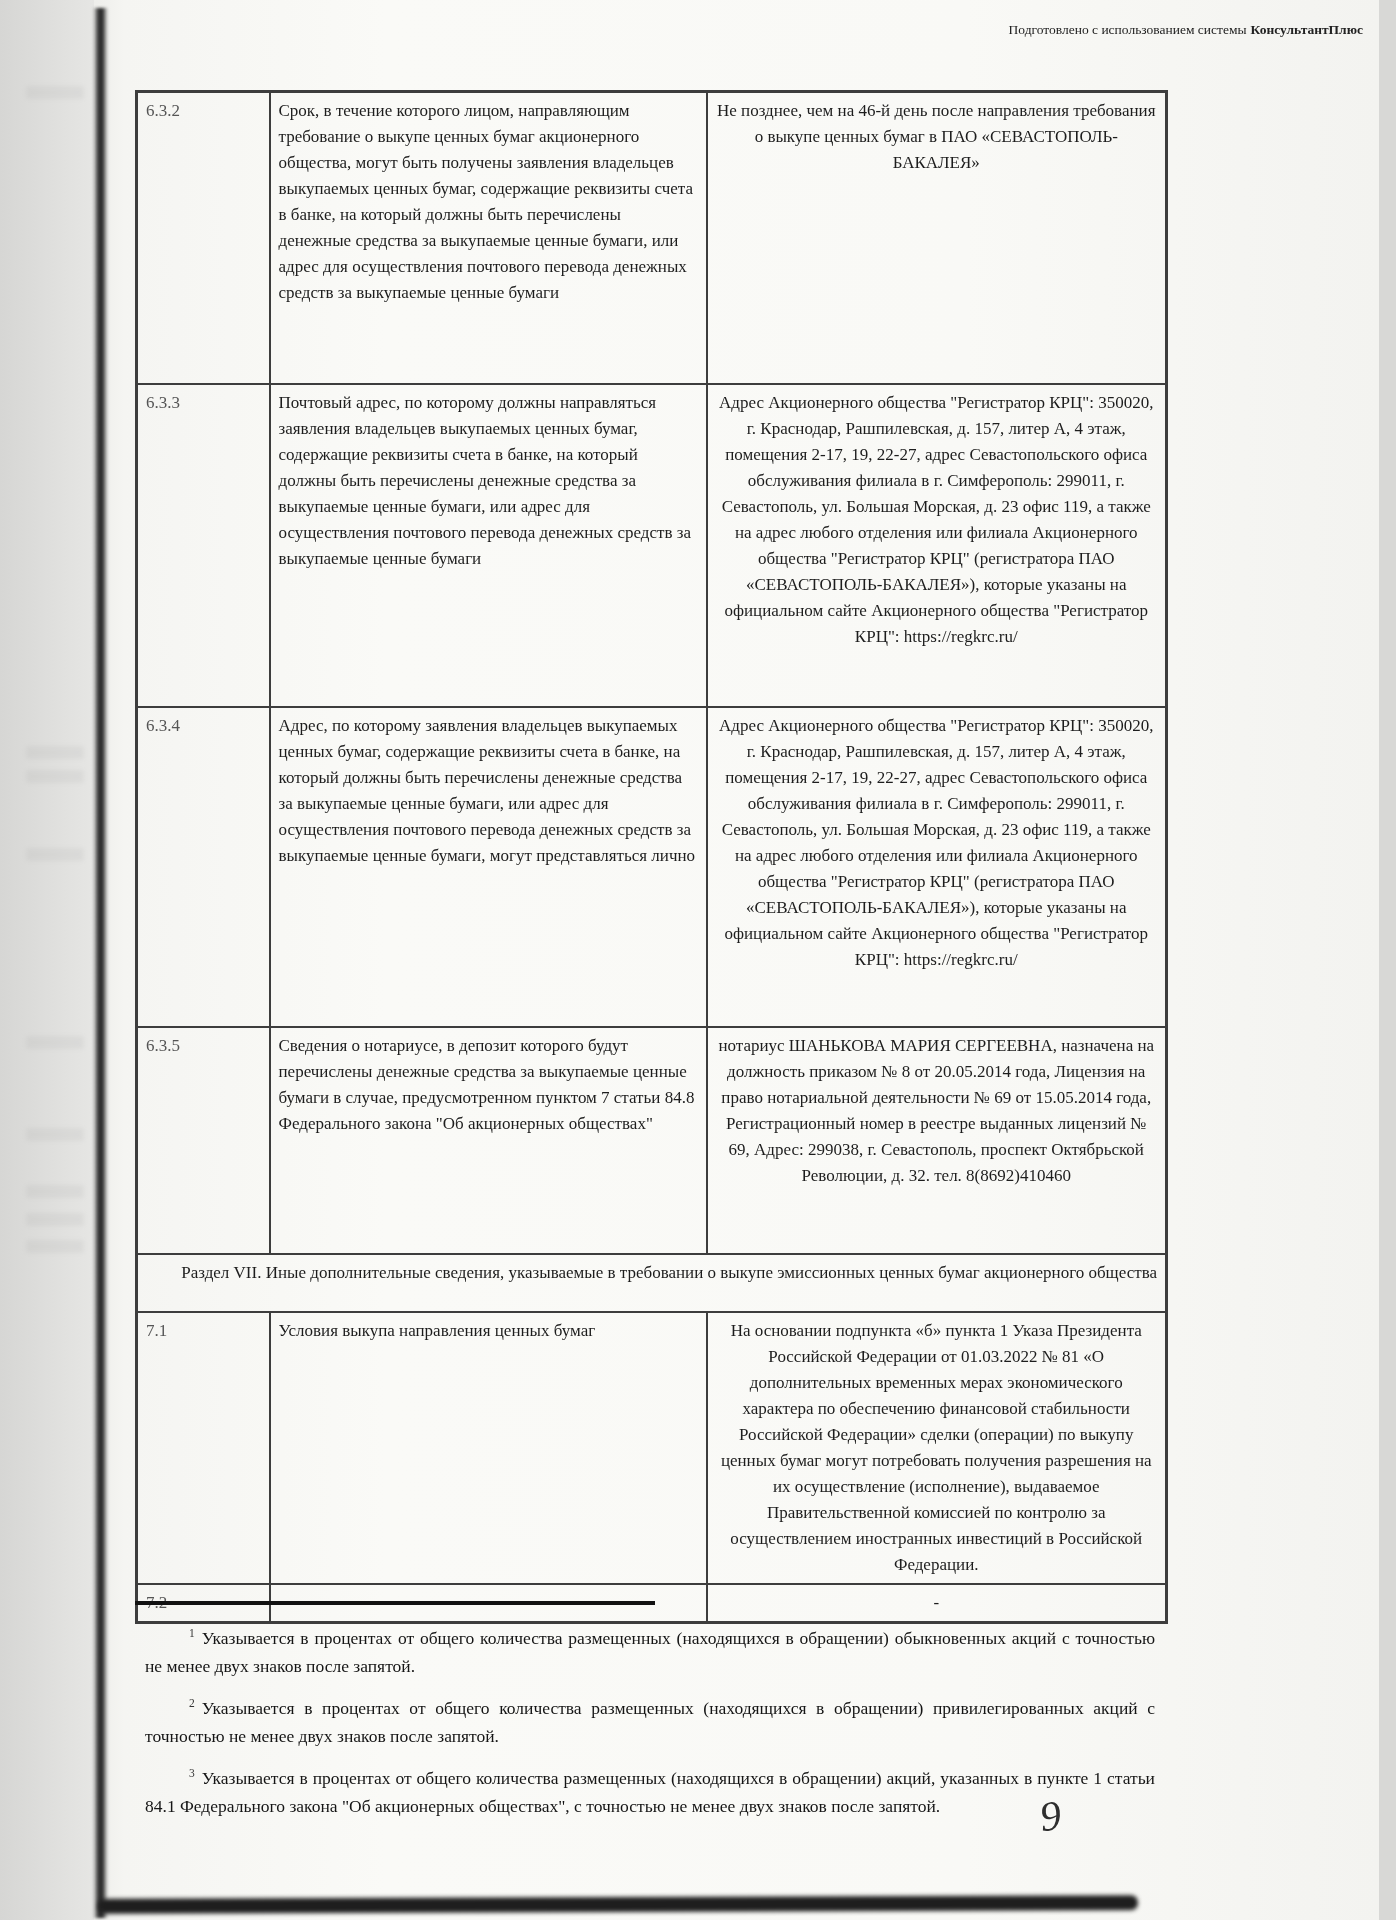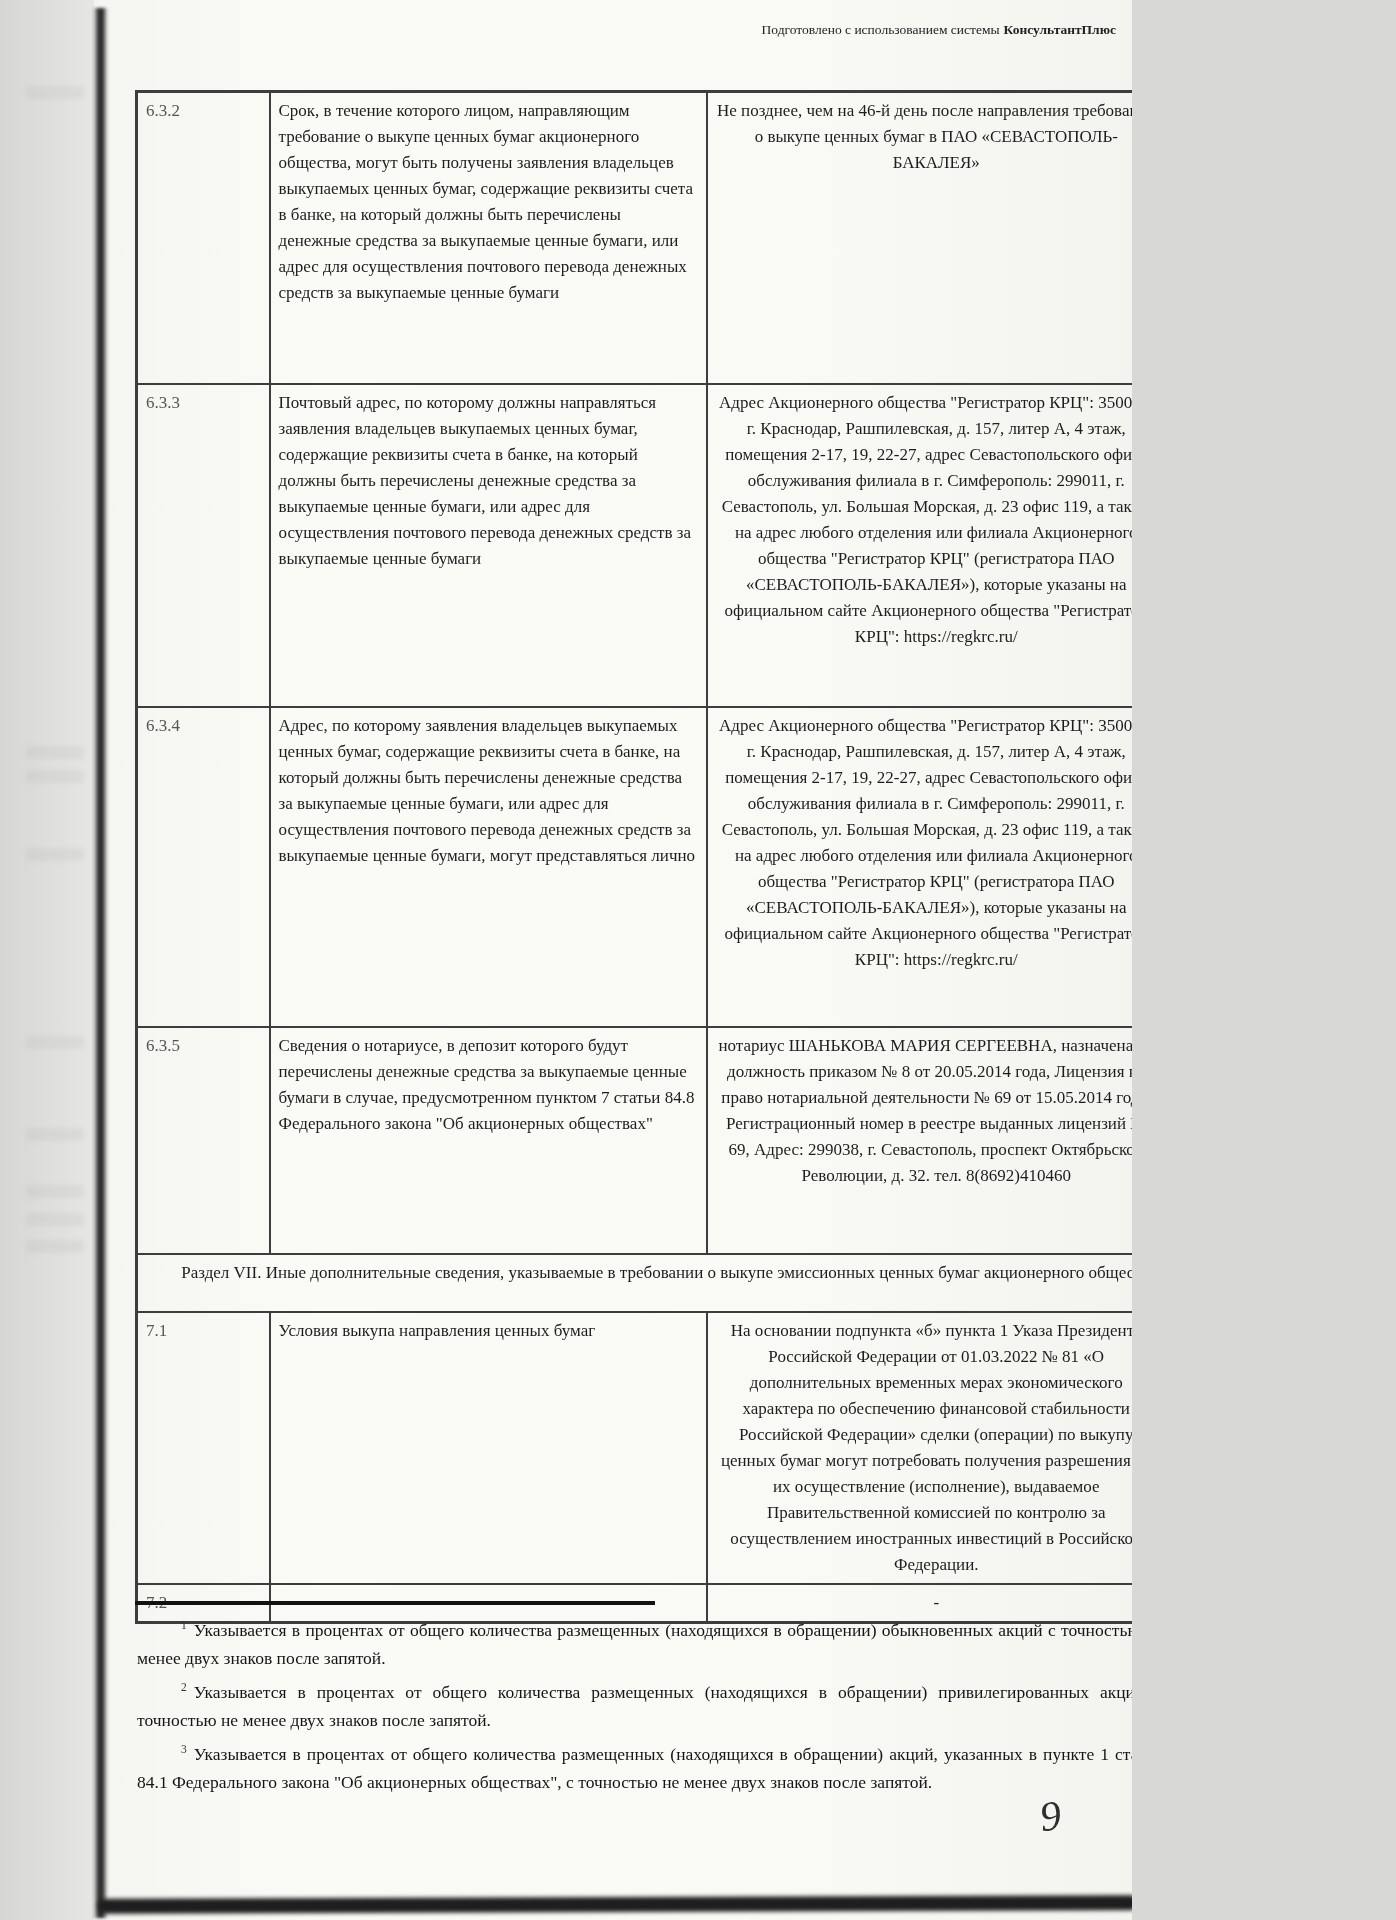--- a/index.html
+++ b/index.html
@@ -1,17 +1,17 @@
 <!DOCTYPE html>
 <html lang="ru"><head>
 <meta charset="utf-8">
 <style>
   html,body { margin:0; padding:0; background:#d8d8d6; }
   .page {
-    position:relative; width:1132px; height:1920px; overflow:hidden;
+    position:relative; width:1379px; height:1920px; overflow:hidden;
     background: linear-gradient(90deg,#dadad8 0%, #ebebe8 6%, #f5f5f2 9%, #fafaf7 28%, #f9f9f6 70%, #f3f3f0 100%);
     font-family:"Liberation Serif","DejaVu Serif",serif; color:#1d1d1d;
   }
   
   .scan-margin-left { position:absolute; left:0; top:0; width:94px; height:100%;
     background:linear-gradient(90deg,#d6d6d4,#e6e6e4); }
   .scan-edge-left { position:absolute; left:93px; top:8px; width:15px; height:1910px;
     background:linear-gradient(90deg,rgba(50,50,50,0) 0%,#3a3a3a 35%,#222 60%,rgba(80,80,80,0) 100%);
     filter:blur(1.4px); }
   .scan-edge-bottom { position:absolute; left:98px; top:1897px; width:1040px; height:15px;
@@ -32,21 +32,21 @@
   .label-cell { text-align:left; }
   .value-cell { text-align:center;font-family:Liberation Serif, serif; }
   .value-small { font-size:16.5px; line-height:21.5px; padding-top:3px;margin-left:24px; }
   .section-cell { text-align:right; padding:3px 40px; }
   tr.r-632 { height:292px; } tr.r-633 { height:323px; } tr.r-634 { height:320px;padding-left:28px; }
   tr.r-635 { height:227px; } tr.r-sec { height:58px; } tr.r-71 { height:250px; } tr.r-72 { height:30px;margin-top:33px; }
 
   .fn-rule { position:absolute; left:135px; top:1601px; width:520px; height:4px; background:#121212; }
   .footnotes { position:absolute; left:137px; top:1611px; width:1026px;
     font-size:17.5px; line-height:28.5px; color:#151515; }
-  .footnote { margin:0; text-align:justify; text-indent:44px; }
+  .footnote { margin:8px; text-align:justify; text-indent:44px; }
   .footnote sup { font-size:11.5px; margin-right:7px; color:#333; }
 
   .page-number { position:absolute; left:1040px; top:1792px; font-size:42px; font-style:italic;
     color:#2e2e2e; transform:rotate(-7deg); }
 </style>
 </head>
 <body>
 
 <div class="page">
 

